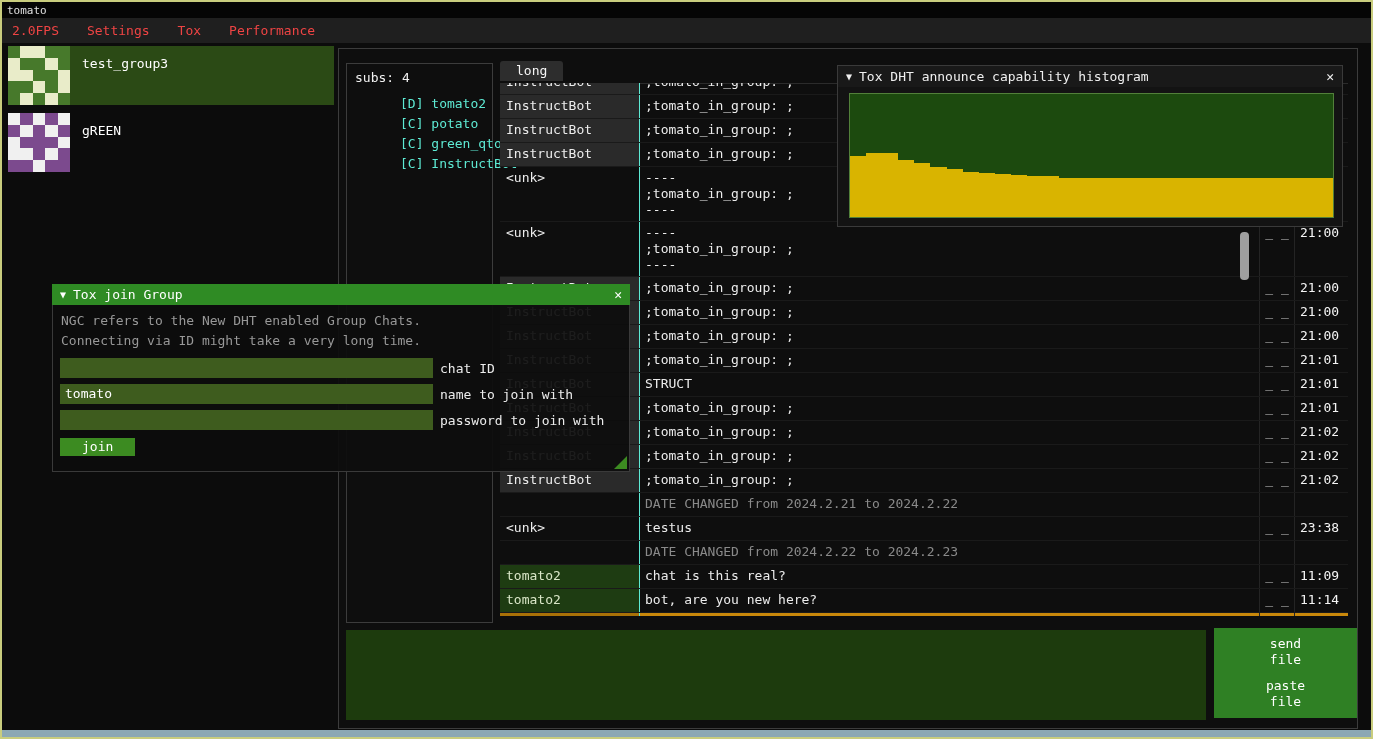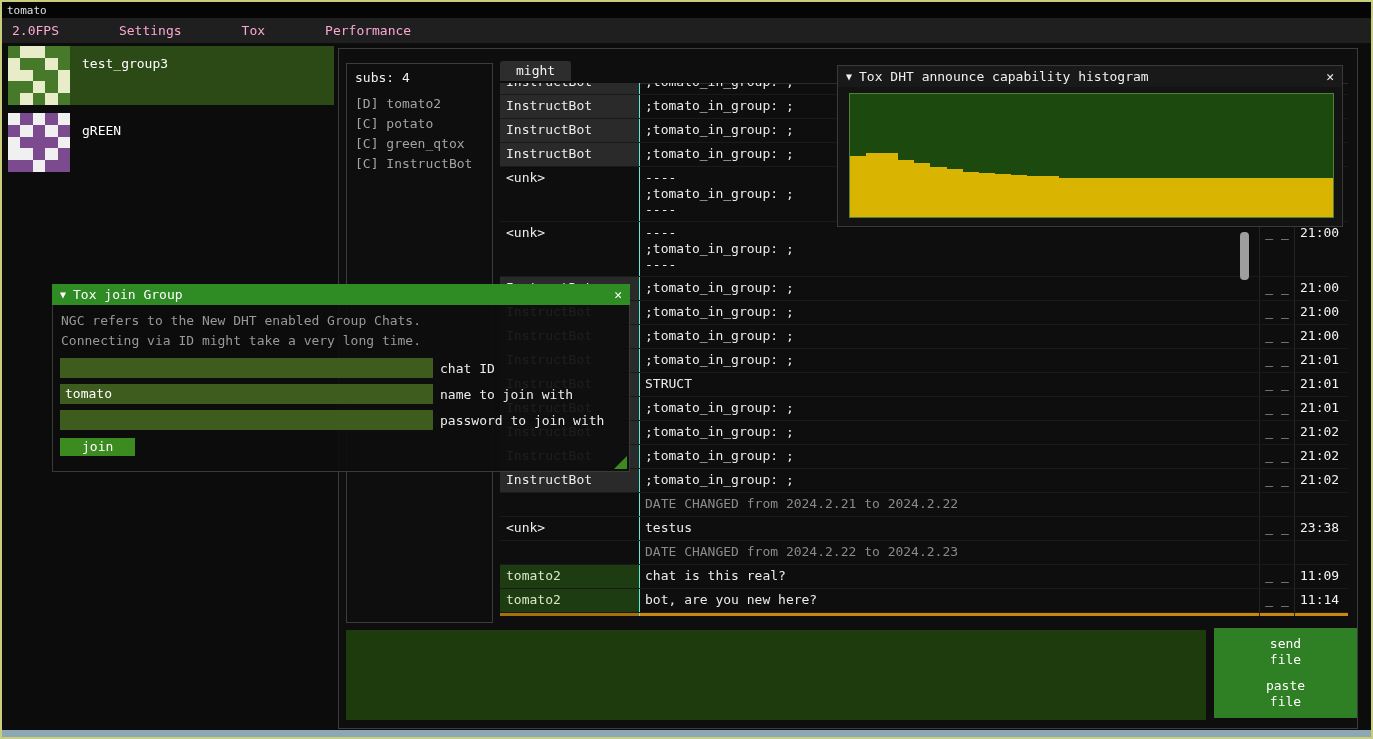--- a/index.html
+++ b/index.html
@@ -8,21 +8,21 @@
     background:#0c0c0c; border:2px solid #c9cd7e; box-sizing:border-box;
     overflow:hidden; font:13px "DejaVu Sans Mono", monospace; color:#ececec;
   }
   .titlebar {
     position:absolute; left:0; top:0; right:0; height:16px; background:#050505;
     font-size:11px; color:#e0e0e0; display:flex; align-items:center;
     padding-left:5px; box-sizing:border-box;
   }
   .menubar {
     position:absolute; left:0; right:0; top:16px; height:25px; background:#1f1f1f;
-    display:flex; align-items:center; color:#f9a8d4;gap:32px;
+    display:flex; align-items:center; color:#ef4444;
   }
   .fps { padding:0 14px 0 10px; }
   .menu-item { padding:0 14px; height:100%; display:flex; align-items:center; cursor:pointer; }
 
   .group-list { position:absolute; left:6px; top:44px; width:326px; }
   .group-item { display:flex; margin-bottom:8px; cursor:pointer; }
   .avatar {
     width:62px; height:59px; flex:none;
     display:grid; grid-template-columns:repeat(5,1fr); grid-auto-rows:1fr;
   }
@@ -33,21 +33,21 @@
   .main-panel {
     position:absolute; left:336px; top:46px; width:1020px; height:681px;
     border:1px solid #3c3c3c; background:#0e0e0e; box-sizing:border-box;
   }
   .roster {
     position:absolute; left:7px; top:14px; width:147px; height:560px;
     border:1px solid #3c3c3c; box-sizing:border-box; padding:6px 0 0 8px;
     background:#0e0e0e;
   }
   .roster-header { margin-bottom:9px; color:#f0f0f0; }
-  .peer-item { line-height:20px; color:#a3a3a3; cursor:pointer; white-space:nowrap; }
+  .peer-item { line-height:20px; color:#5eead4; cursor:pointer; white-space:nowrap;margin-left:45px; }
 
   .tabbar { position:absolute; left:161px; top:12px; width:848px; height:22px; border-bottom:1px solid #2b2b2b; }
   .tab {
     display:inline-block; padding:2px 16px 3px; background:#2d2d2d; color:#f5f5f5;
     border-radius:3px 3px 0 0; cursor:pointer;
   }
 
   .messages { position:absolute; left:161px; top:34px; width:848px; height:533px; overflow:hidden; }
   .rows { margin-top:-12px; }
   .msg-row {
@@ -209,21 +209,21 @@
       <div class="roster-header">subs: 4</div>
       <div>
           <div class="peer-item">[D] tomato2</div>
           <div class="peer-item">[C] potato</div>
           <div class="peer-item">[C] green_qtox</div>
           <div class="peer-item">[C] InstructBot</div>
         </div>
     </div>
 
     <div class="tabbar">
-      <div class="tab">might</div>
+      <div class="tab">long</div>
     </div>
 
     <div class="messages">
       <div class="rows">
           <div class="msg-row">
             <div class="cell name-cell bot">InstructBot</div>
             <div class="cell msg-cell">;tomato_in_group: ;</div>
             <div class="cell flag-cell"></div>
             <div class="cell time-cell"></div>
           </div>

